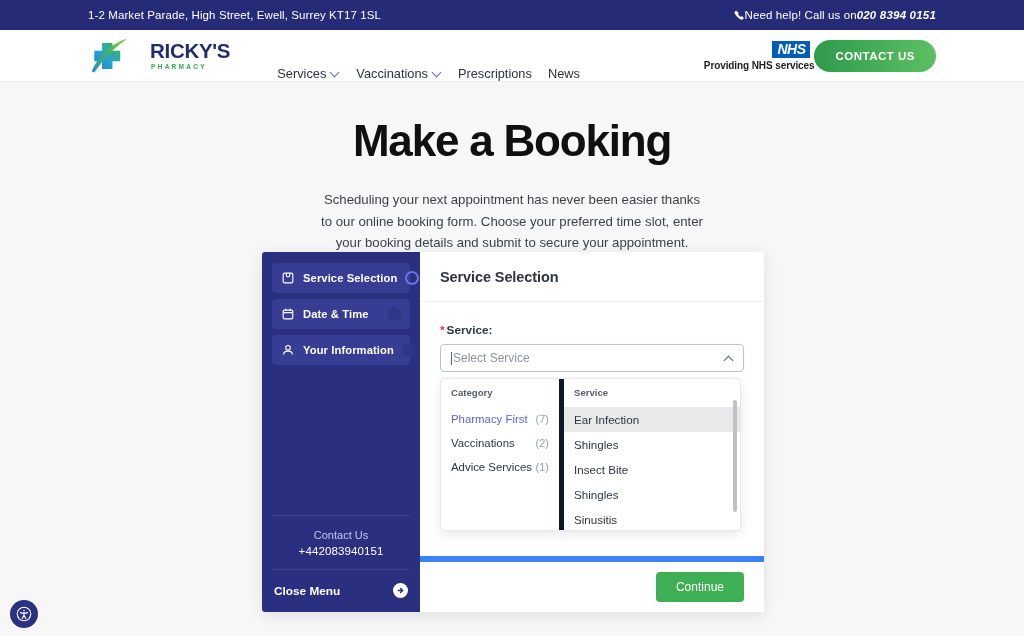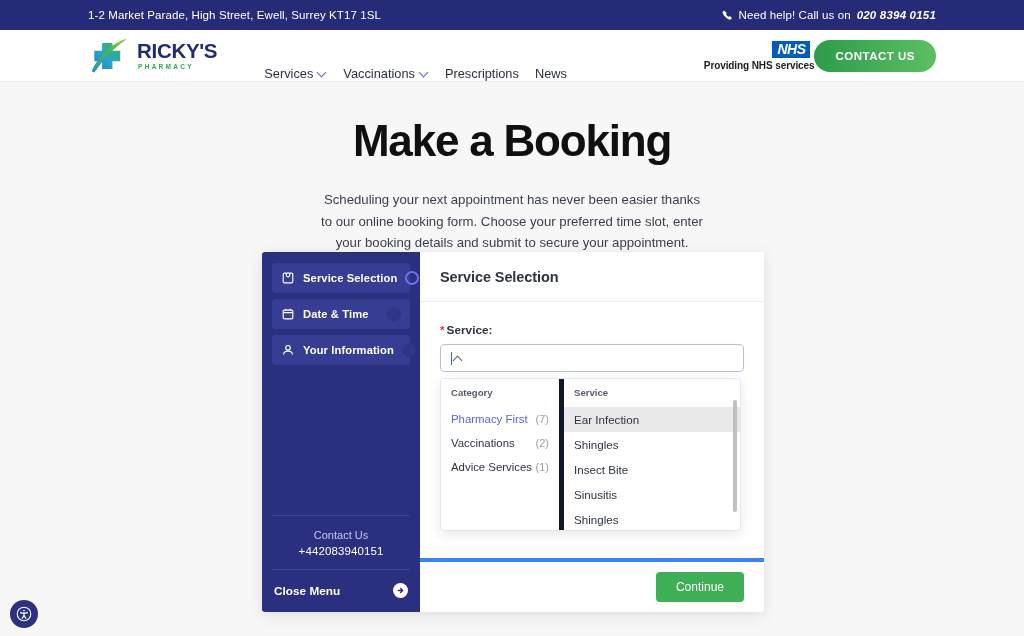--- a/index.html
+++ b/index.html
@@ -22,21 +22,20 @@
     align-items: center;
     justify-content: space-between;
     padding: 0 88px;
     font-size: 11.5px;
     letter-spacing: 0.1px;
   }
   .topbar-left { font-weight: 400; }
   .topbar-right {
     display: flex;
     align-items: center;
-    gap: 6px;
     font-weight: 400;
   }
   .topbar-right .phone-num {
     font-style: italic;
     font-weight: 700;
     letter-spacing: 0.2px;
   }
   .phone-icon { display: inline-flex; align-items: center; }
 
   
@@ -44,21 +43,21 @@
     height: 52px;
     background: #ffffff;
     display: flex;
     align-items: center;
     padding: 0 88px;
     border-bottom: 1px solid #ececec;
   }
   .logo-wrap {
     display: flex;
     align-items: center;
-    gap: 7px;
+    gap: 20px;
   }
   .logo-mark { width: 42px; height: 38px; display: block; }
   .logo-text-block { display: flex; flex-direction: column; line-height: 1; }
   .logo-name {
     font-size: 20.5px;
     font-weight: 800;
     color: #222a74;
     letter-spacing: -0.3px;
   }
   .logo-sub {
@@ -377,21 +376,21 @@
     right: 3px;
     top: 21px;
     width: 4px;
     height: 112px;
     background: #bfc0c3;
     border-radius: 3px;
     cursor: pointer;
   }
 
   .wmain-foot {
-    border-top: 4px solid #3b82f6;
+    border-top: 6px solid #3b82f6;
     padding: 10px 20px;
     display: flex;
     justify-content: flex-end;
   }
   .continue-btn {
     background: #3faf55;
     color: #ffffff;
     border: none;
     border-radius: 4px;
     font-size: 12px;
@@ -538,20 +537,21 @@
       <h2>Service Selection</h2>
     </div>
 
     <div class="wmain-body">
       <div class="field-label">
         <span class="req">*</span><span>Service:</span>
       </div>
 
       <div class="select-box">
         <span class="select-caret-wrap"></span>
+        <span class="select-placeholder">Select Service</span>
         <span class="select-arrow"></span>
       </div>
 
       <div class="dropdown">
 
         <div class="dd-col-cat">
           <div class="dd-colhead">Category</div>
 
           <div class="cat-row active">
             <span class="cat-name">Pharmacy First</span>
@@ -573,24 +573,24 @@
           <div class="svc-row hl">
             <span>Ear Infection</span>
           </div>
           <div class="svc-row">
             <span>Shingles</span>
           </div>
           <div class="svc-row">
             <span>Insect Bite</span>
           </div>
           <div class="svc-row">
+            <span>Shingles</span>
+          </div>
+          <div class="svc-row">
             <span>Sinusitis</span>
-          </div>
-          <div class="svc-row">
-            <span>Shingles</span>
           </div>
 
           <div class="dd-scrollbar"></div>
         </div>
       </div>
     </div>
 
     <div class="wmain-foot">
       <button class="continue-btn">Continue</button>
     </div>

